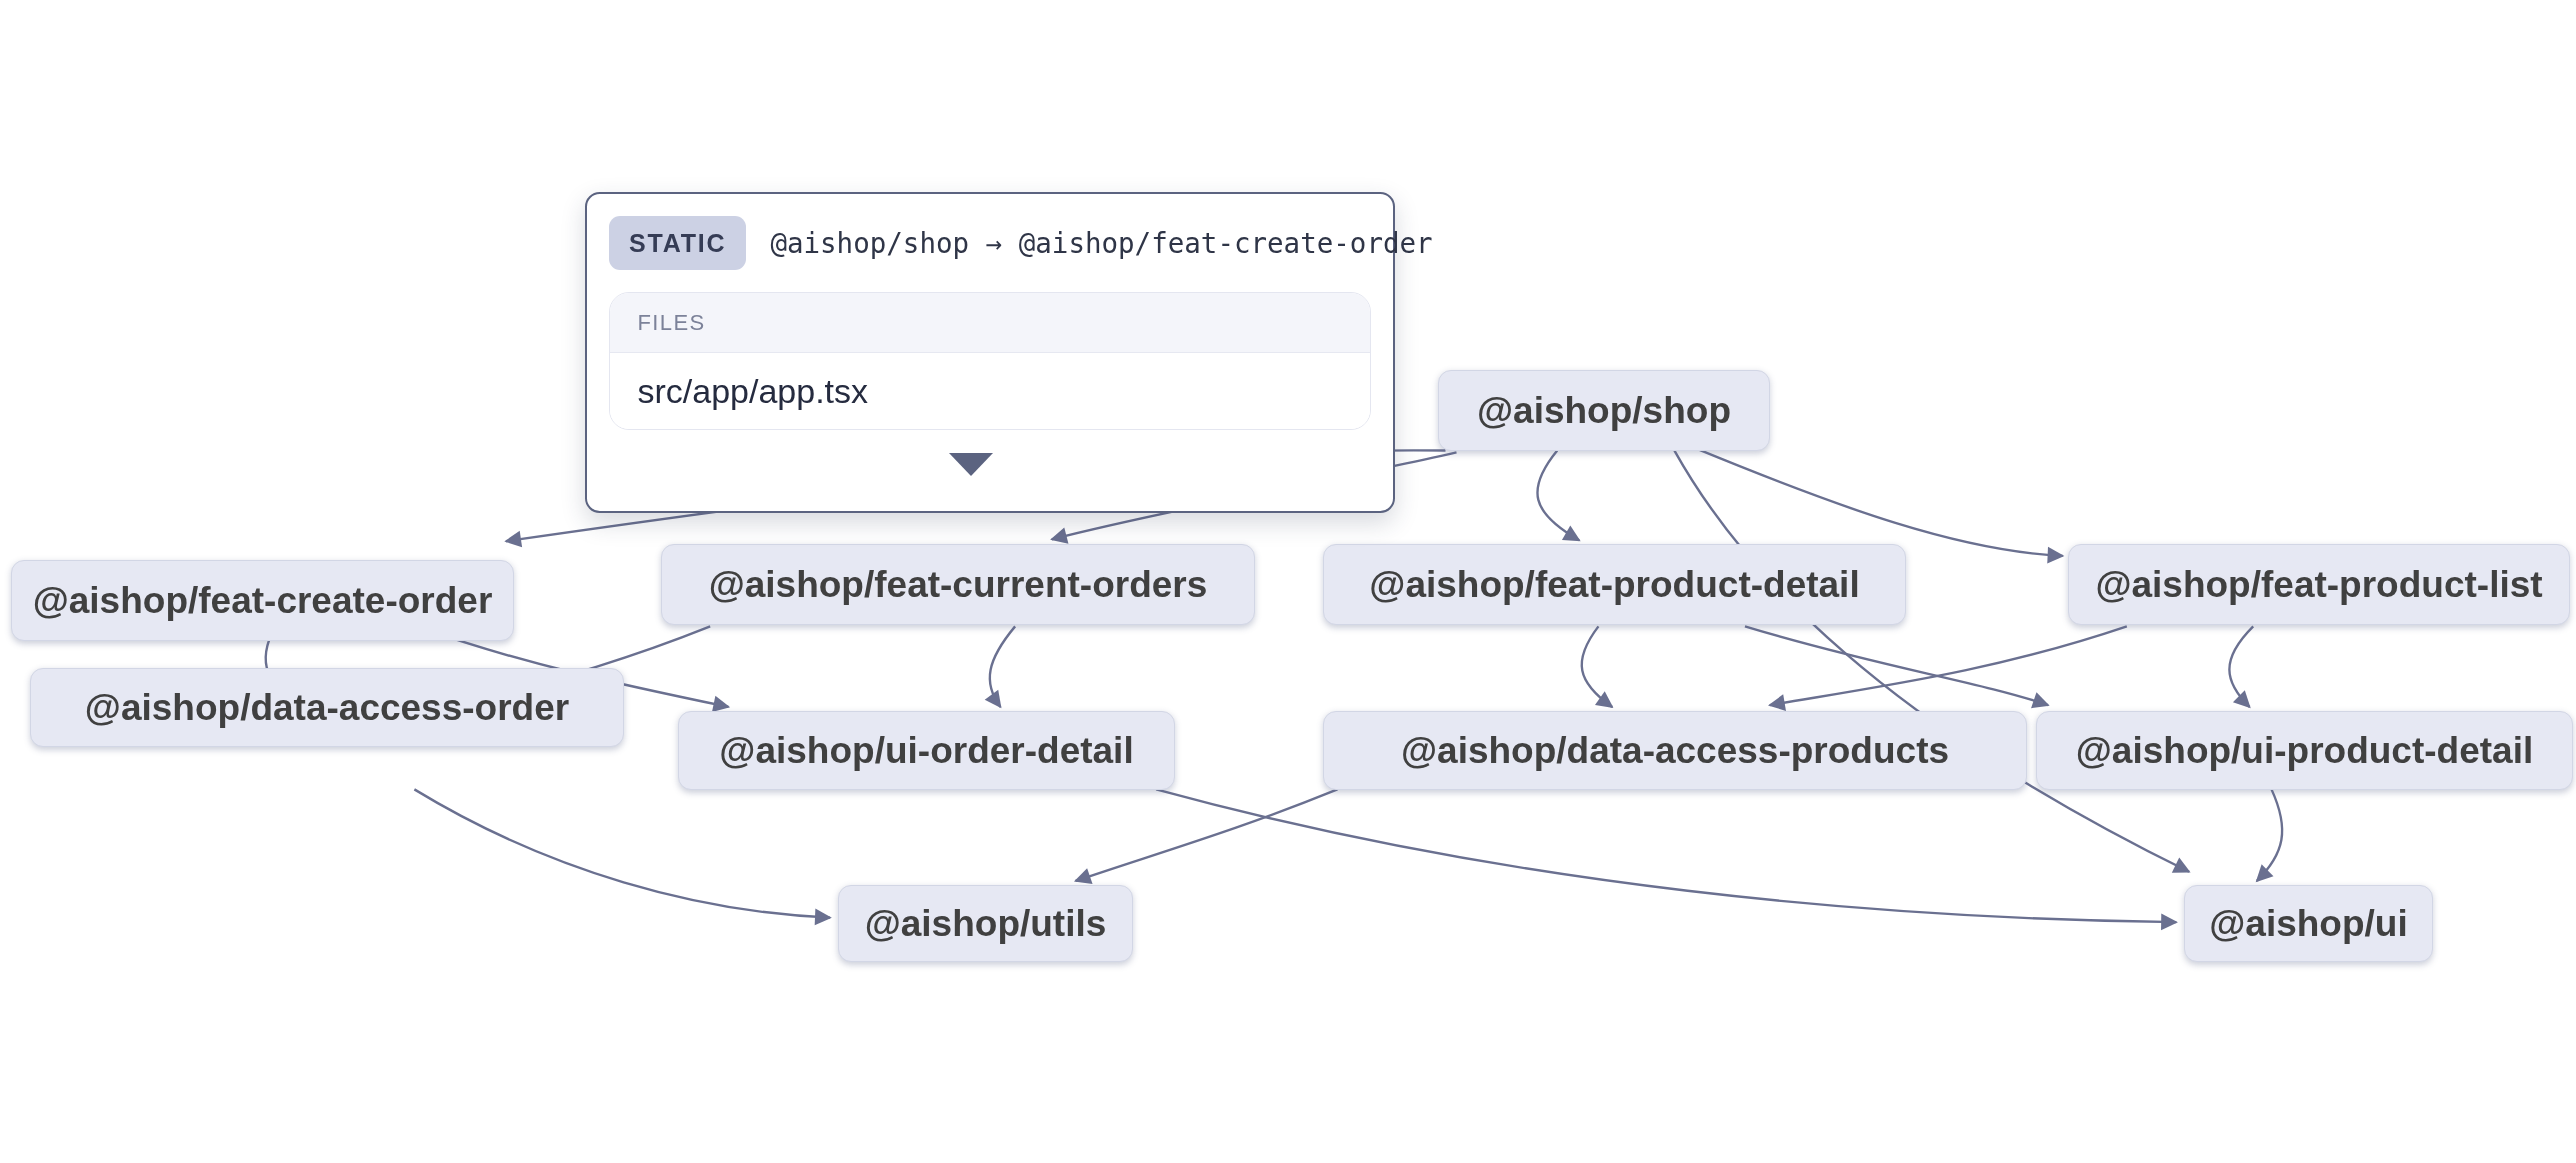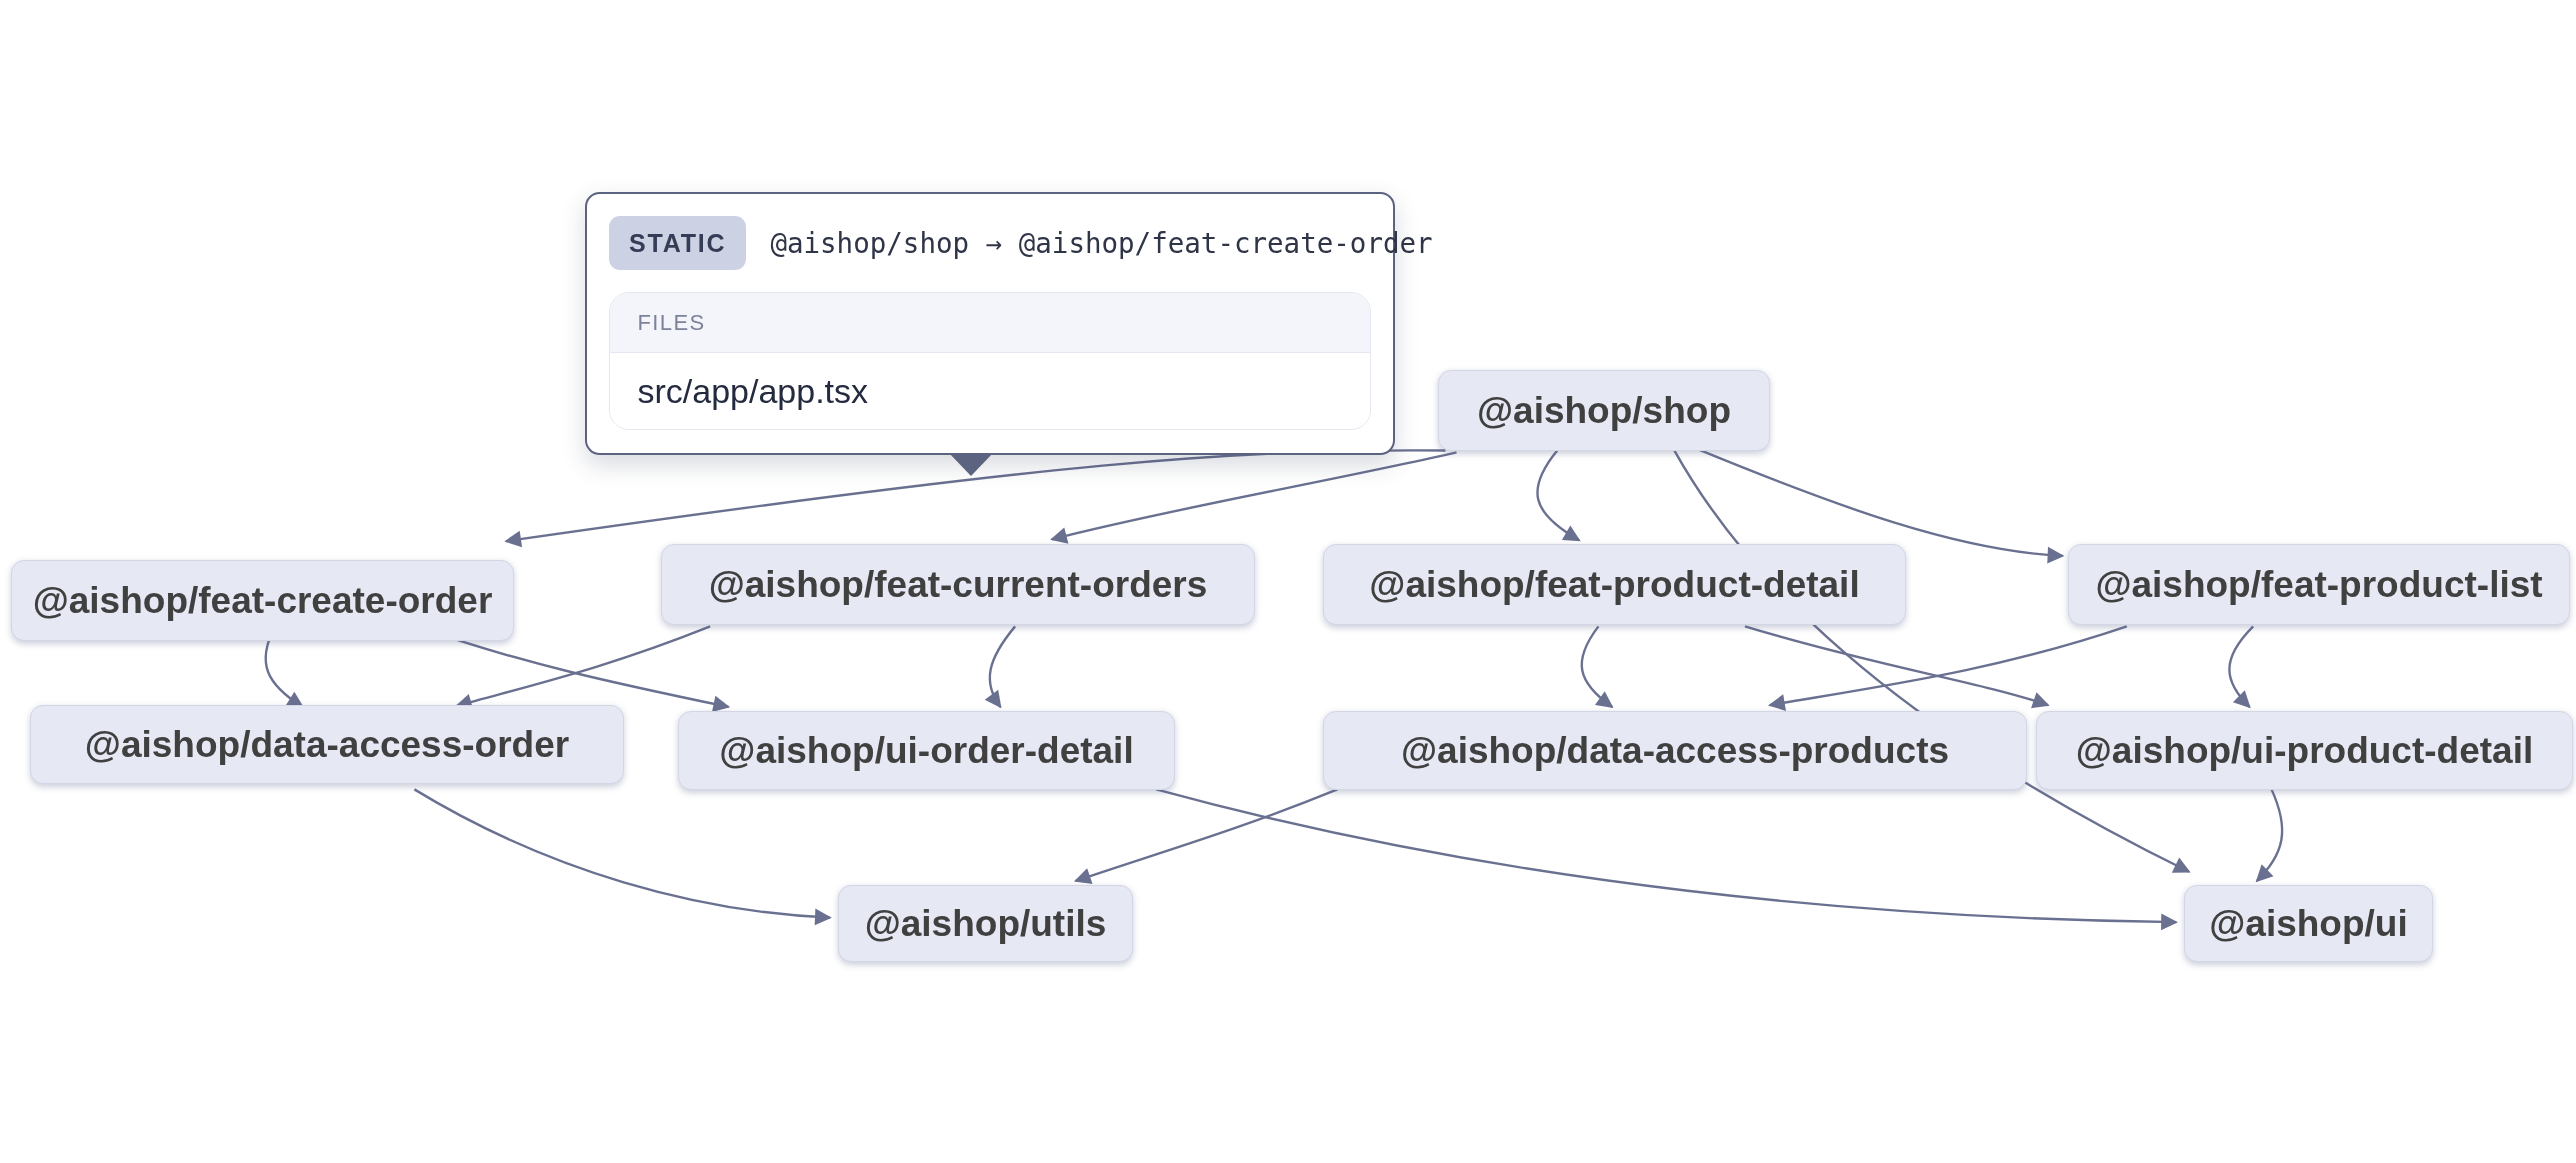--- a/index.html
+++ b/index.html
@@ -33,21 +33,21 @@
     display: flex;
     align-items: center;
     justify-content: center;
     white-space: nowrap;
     cursor: pointer;
     font-weight: bold;
   }
   #tooltip {
     position: absolute;
     left: 585px; top: 192px;
-    width: 810px; height: 263px;
+    width: 810px; height: 321px;
     box-sizing: border-box;
     background: #ffffff;
     border: 2.7px solid #5b6380;
     border-radius: 14.7px;
     box-shadow: 0 9.2px 24px rgba(40,48,80,0.18);
     padding: 22px;
     z-index: 5;
   }
   #tooltip-caret {
     position: absolute;
@@ -131,21 +131,21 @@
         <path d="M 2480 862 C 2500 906, 2494 932, 2464 962" class="edge" marker-end="url(#arrowhead)"></path>
       </g>
   </svg>
 
   <div id="nodes">
       <div class="node" style="left: 1438px; top: 370px; width: 332px; height: 81px;">@aishop/shop</div>
       <div class="node" style="left: 11px; top: 560px; width: 503px; height: 81px;">@aishop/feat-create-order</div>
       <div class="node" style="left: 661px; top: 544px; width: 594px; height: 81px;">@aishop/feat-current-orders</div>
       <div class="node" style="left: 1323px; top: 544px; width: 583px; height: 81px;">@aishop/feat-product-detail</div>
       <div class="node" style="left: 2068px; top: 544px; width: 502px; height: 81px;">@aishop/feat-product-list</div>
-      <div class="node" style="left: 30px; top: 705px; width: 594px; height: 79px;">@aishop/data-access-order</div>
+      <div class="node" style="left: 30px; top: 668px; width: 594px; height: 79px;">@aishop/data-access-order</div>
       <div class="node" style="left: 678px; top: 711px; width: 497px; height: 79px;">@aishop/ui-order-detail</div>
       <div class="node" style="left: 1323px; top: 711px; width: 704px; height: 79px; text-align: center;">@aishop/data-access-products</div>
       <div class="node" style="left: 2036px; top: 711px; width: 537px; height: 79px;">@aishop/ui-product-detail</div>
       <div class="node" style="left: 838px; top: 885px; width: 295px; height: 77px;">@aishop/utils</div>
       <div class="node" style="left: 2184px; top: 885px; width: 249px; height: 77px;">@aishop/ui</div>
     </div>
 
   <div id="tooltip">
     <div class="tooltip-header">
       <span class="badge">STATIC</span>

